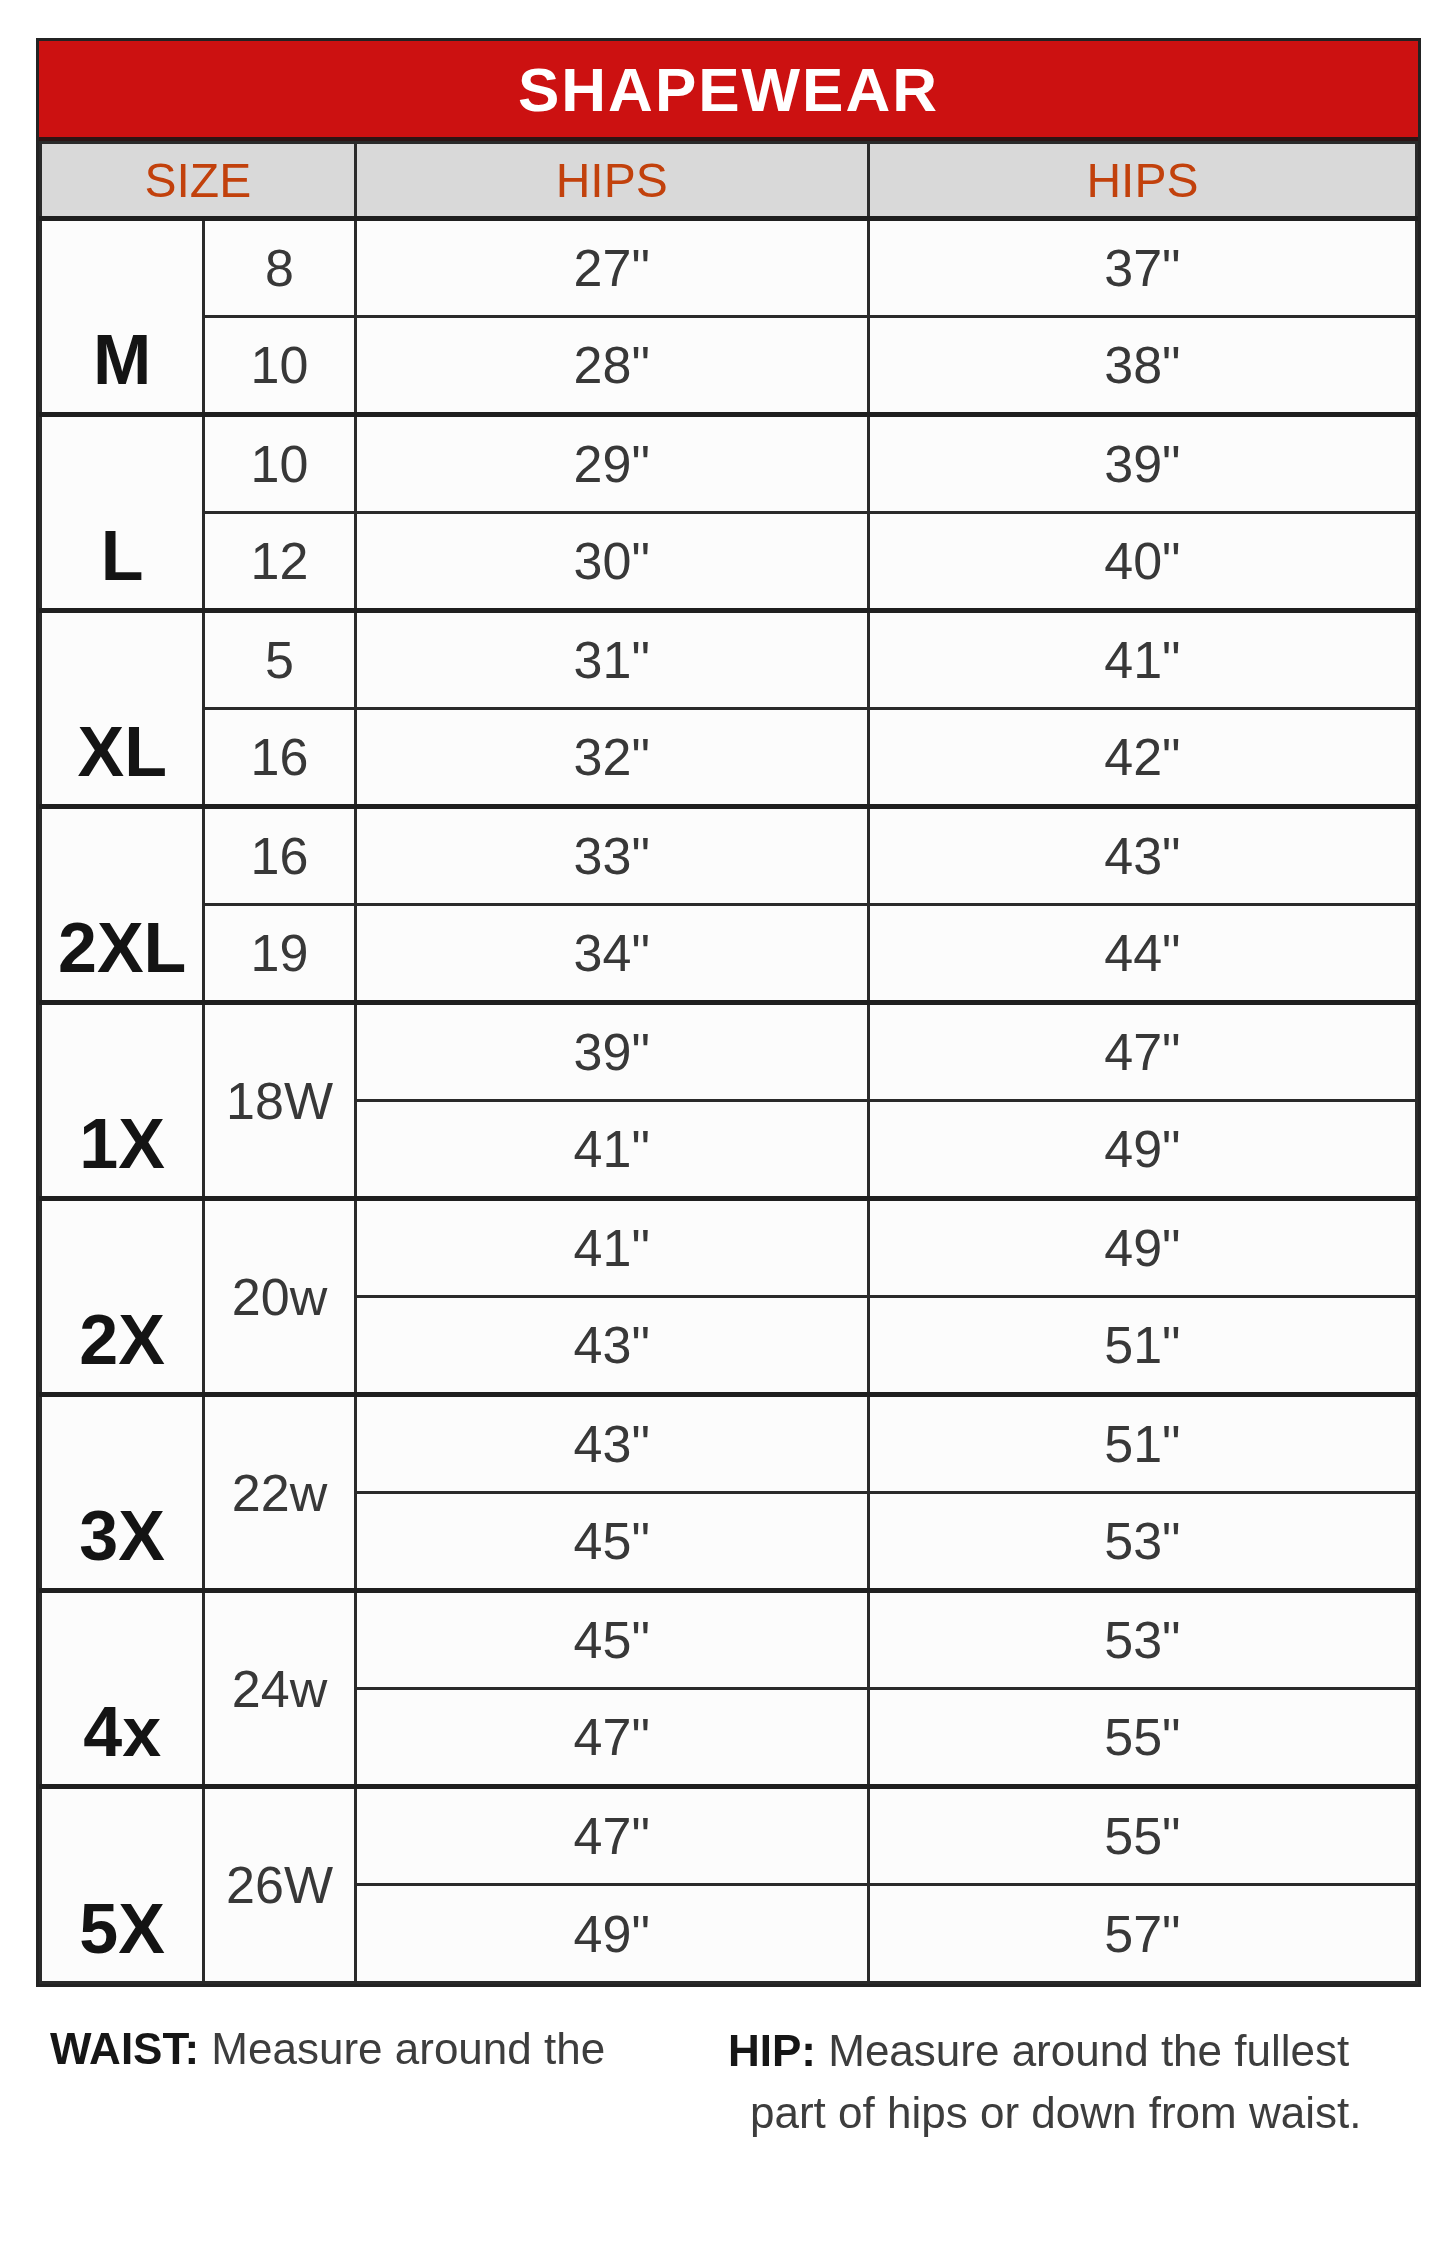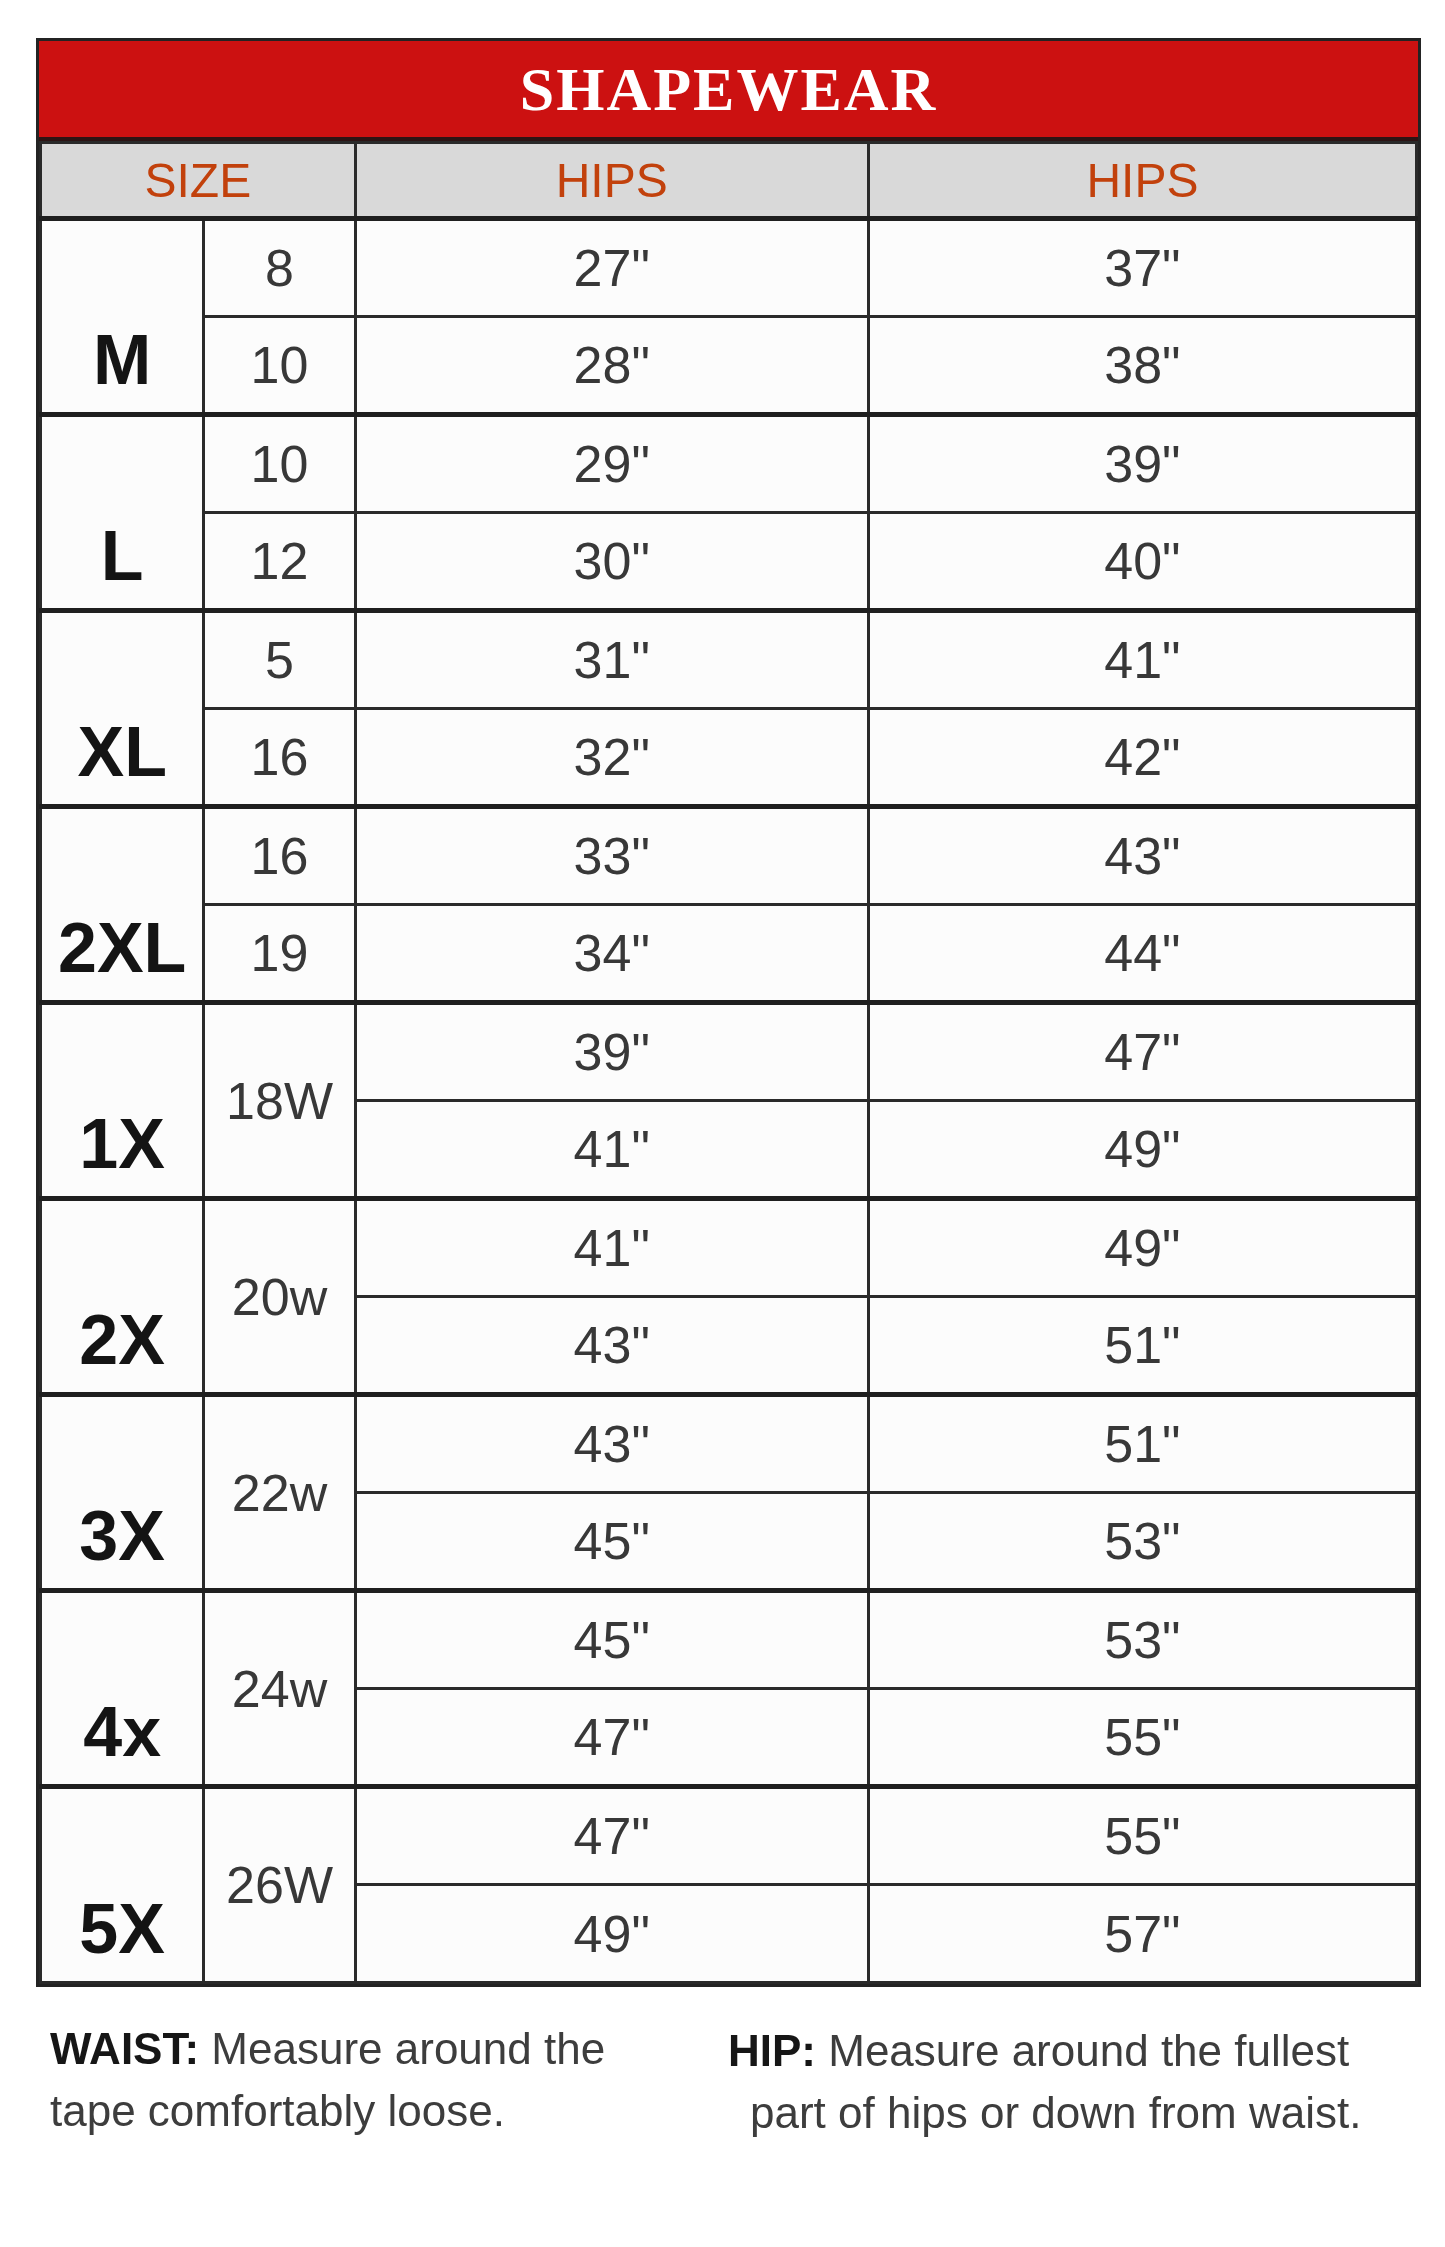--- a/index.html
+++ b/index.html
@@ -14,21 +14,21 @@
     position: absolute;
     left: 36px; top: 38px;
     width: 1385px;
     border: 3px solid #232323;
     background: #fdfdfd;
   }
   .title-band {
     height: 100px;
     background: #cc1111;
     border-bottom: 4px solid #2d1414;
-    display: flex; align-items: center; justify-content: center; font-family: Liberation Serif, serif;
+    display: flex; align-items: center; justify-content: center;
   }
   .title-text {
     color: #ffffff;
     font-weight: bold;
     font-size: 62px;
     letter-spacing: 2px;
   }
   table.size-table {
     width: 100%;
     border-collapse: collapse;
@@ -198,19 +198,18 @@
     <tr class="data">
       <td class="val">49"</td>
       <td class="val">57"</td>
     </tr>
     </tbody>
   </table>
 </div>
 
 <div class="note note-left">
   <div class="note-line"><b>WAIST:</b> <span>Measure around the</span></div>
-  <div class="note-line">tape comfortably loose.</div>
 </div>
 
 <div class="note note-right">
   <div class="note-line"><b>HIP:</b> <span>Measure around the fullest</span></div>
   <div class="note-line indent">part of hips or down from waist.</div>
 </div>
 
 </body></html>

